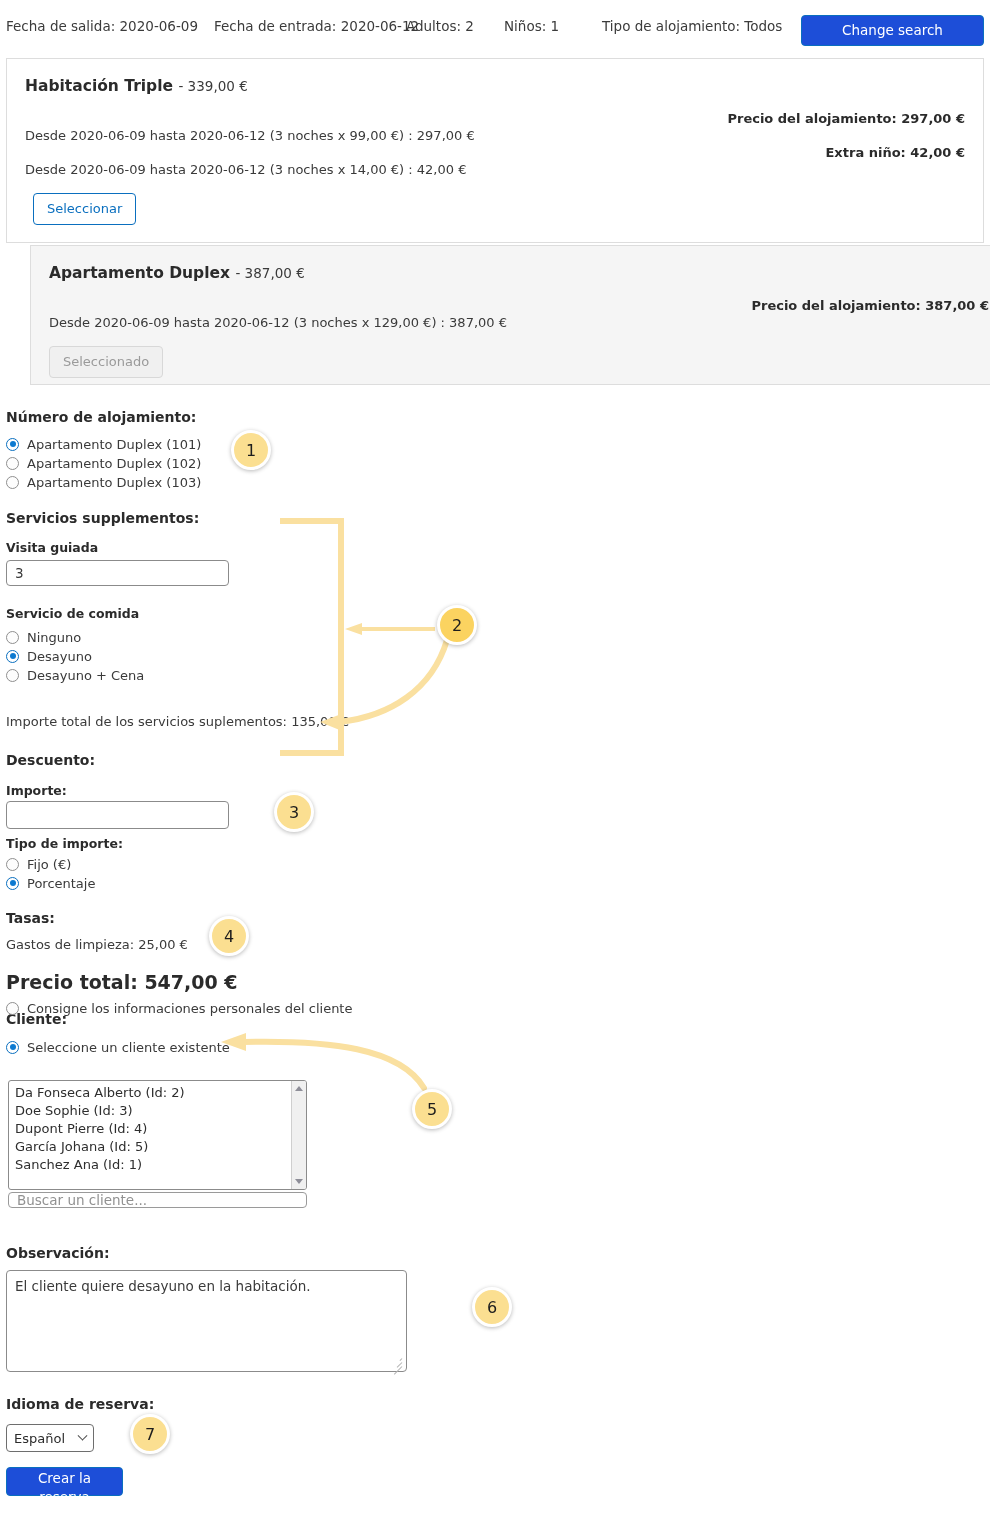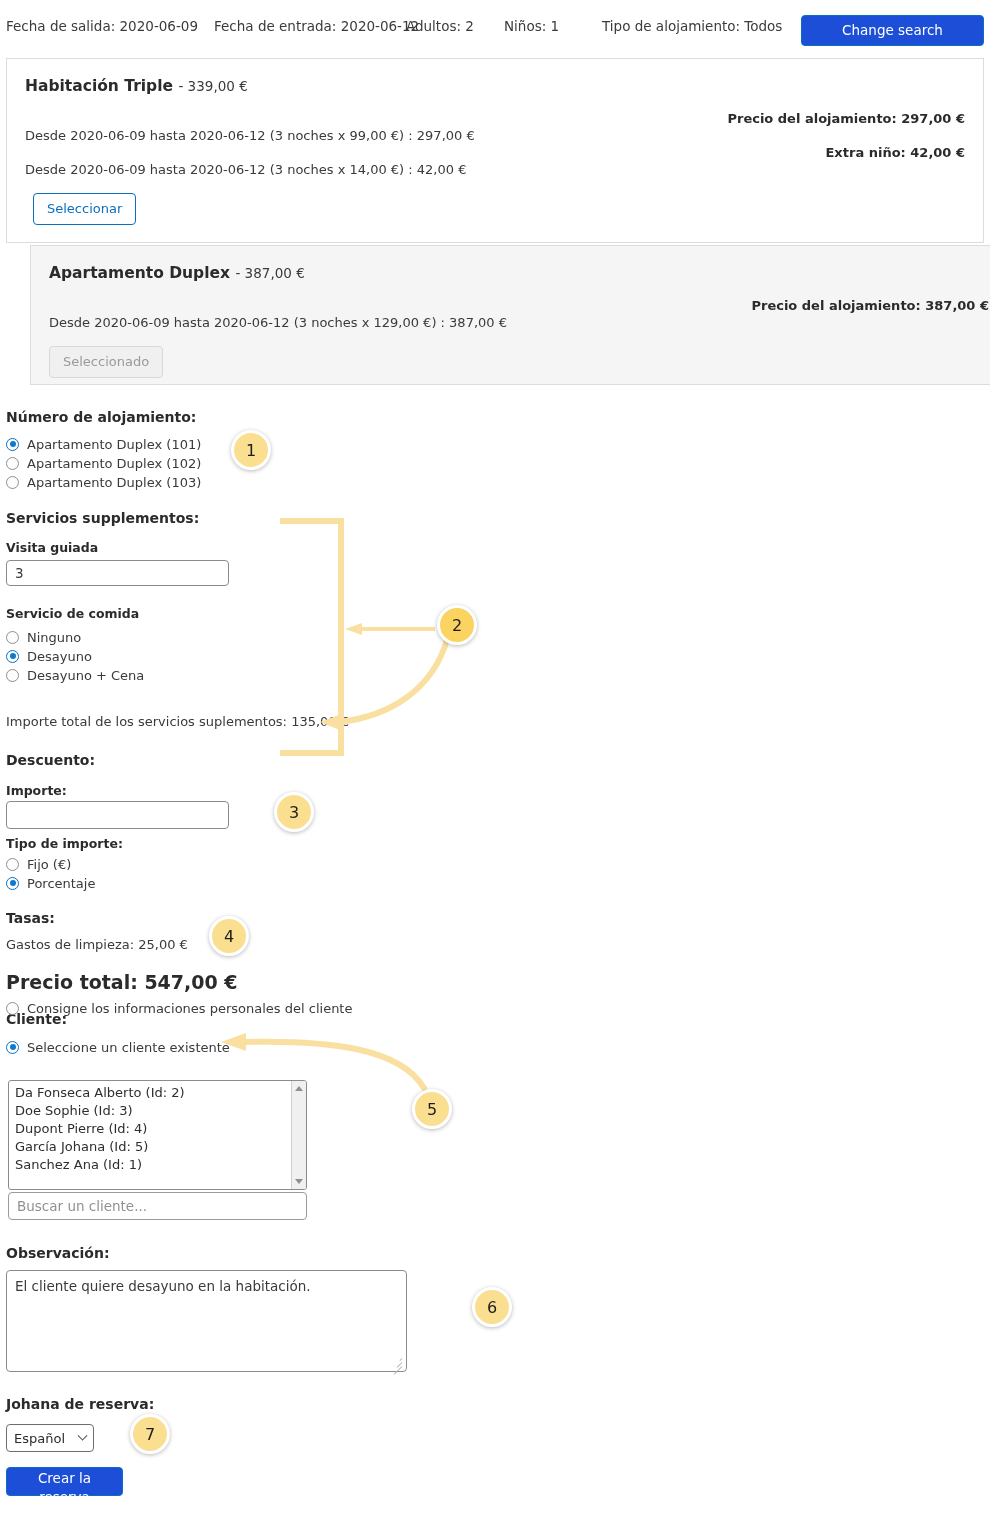--- a/index.html
+++ b/index.html
@@ -134,21 +134,21 @@
   }
   .vscroll .arr {
     position: absolute; left: 3px; width: 0; height: 0;
     border-left: 4px solid transparent; border-right: 4px solid transparent;
   }
   .vscroll .up { top: 5px; border-bottom: 5px solid #8e8e98; }
   .vscroll .dn { bottom: 5px; border-top: 5px solid #8e8e98; }
 
   #client-search {
     position: absolute; left: 8px; top: 1192px;
-    width: 299px; height: 28px;
+    width: 299px; height: 16px;
     border: 1px solid #9a9a9a; border-radius: 4px;
     background: #ffffff;
     font-family: "DejaVu Sans", "Liberation Sans", sans-serif;
     font-size: 13.5px; color: #3a3a3a; padding: 4px 8px;
   }
   #client-search::placeholder { color: #919191; }
 
   
   #observation-textarea {
     position: absolute; left: 6px; top: 1270px;
@@ -315,21 +315,21 @@
 <input id="client-search" placeholder="Buscar un cliente..." style="">
 
 <div class="sec-head" style="top:1245px">Observación:</div>
 <textarea id="observation-textarea" style="">El cliente quiere desayuno en la habitación.</textarea>
 <div id="resize-grip">
   <span style="top:10px; width:11px;"></span>
   <span style="top:6px;  width:7px;"></span>
   <span style="top:2px;  width:3px;"></span>
 </div>
 
-<div class="sec-head" style="top:1396px">Johana de reserva:</div>
+<div class="sec-head" style="top:1396px">Idioma de reserva:</div>
 <div id="language-select">
   <span>Español</span>
   <span class="chev"></span>
 </div>
 
 <button id="create-booking-btn" class="btn btn-primary">Crear la reserva</button>
 
 <div id="annotations">
   <svg width="990" height="1524" viewBox="0 0 990 1524" style="position:absolute;left:0;top:0">
 

